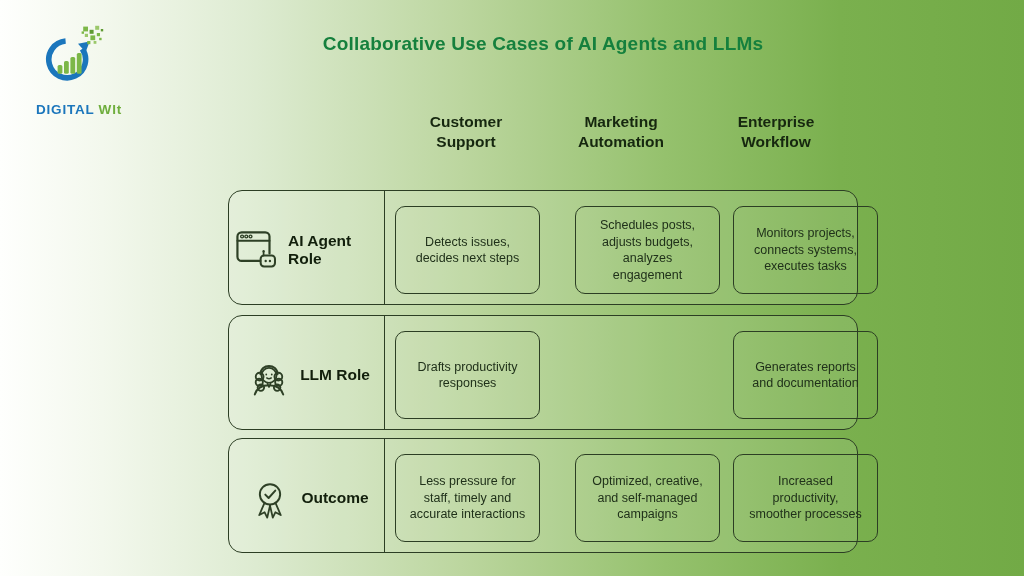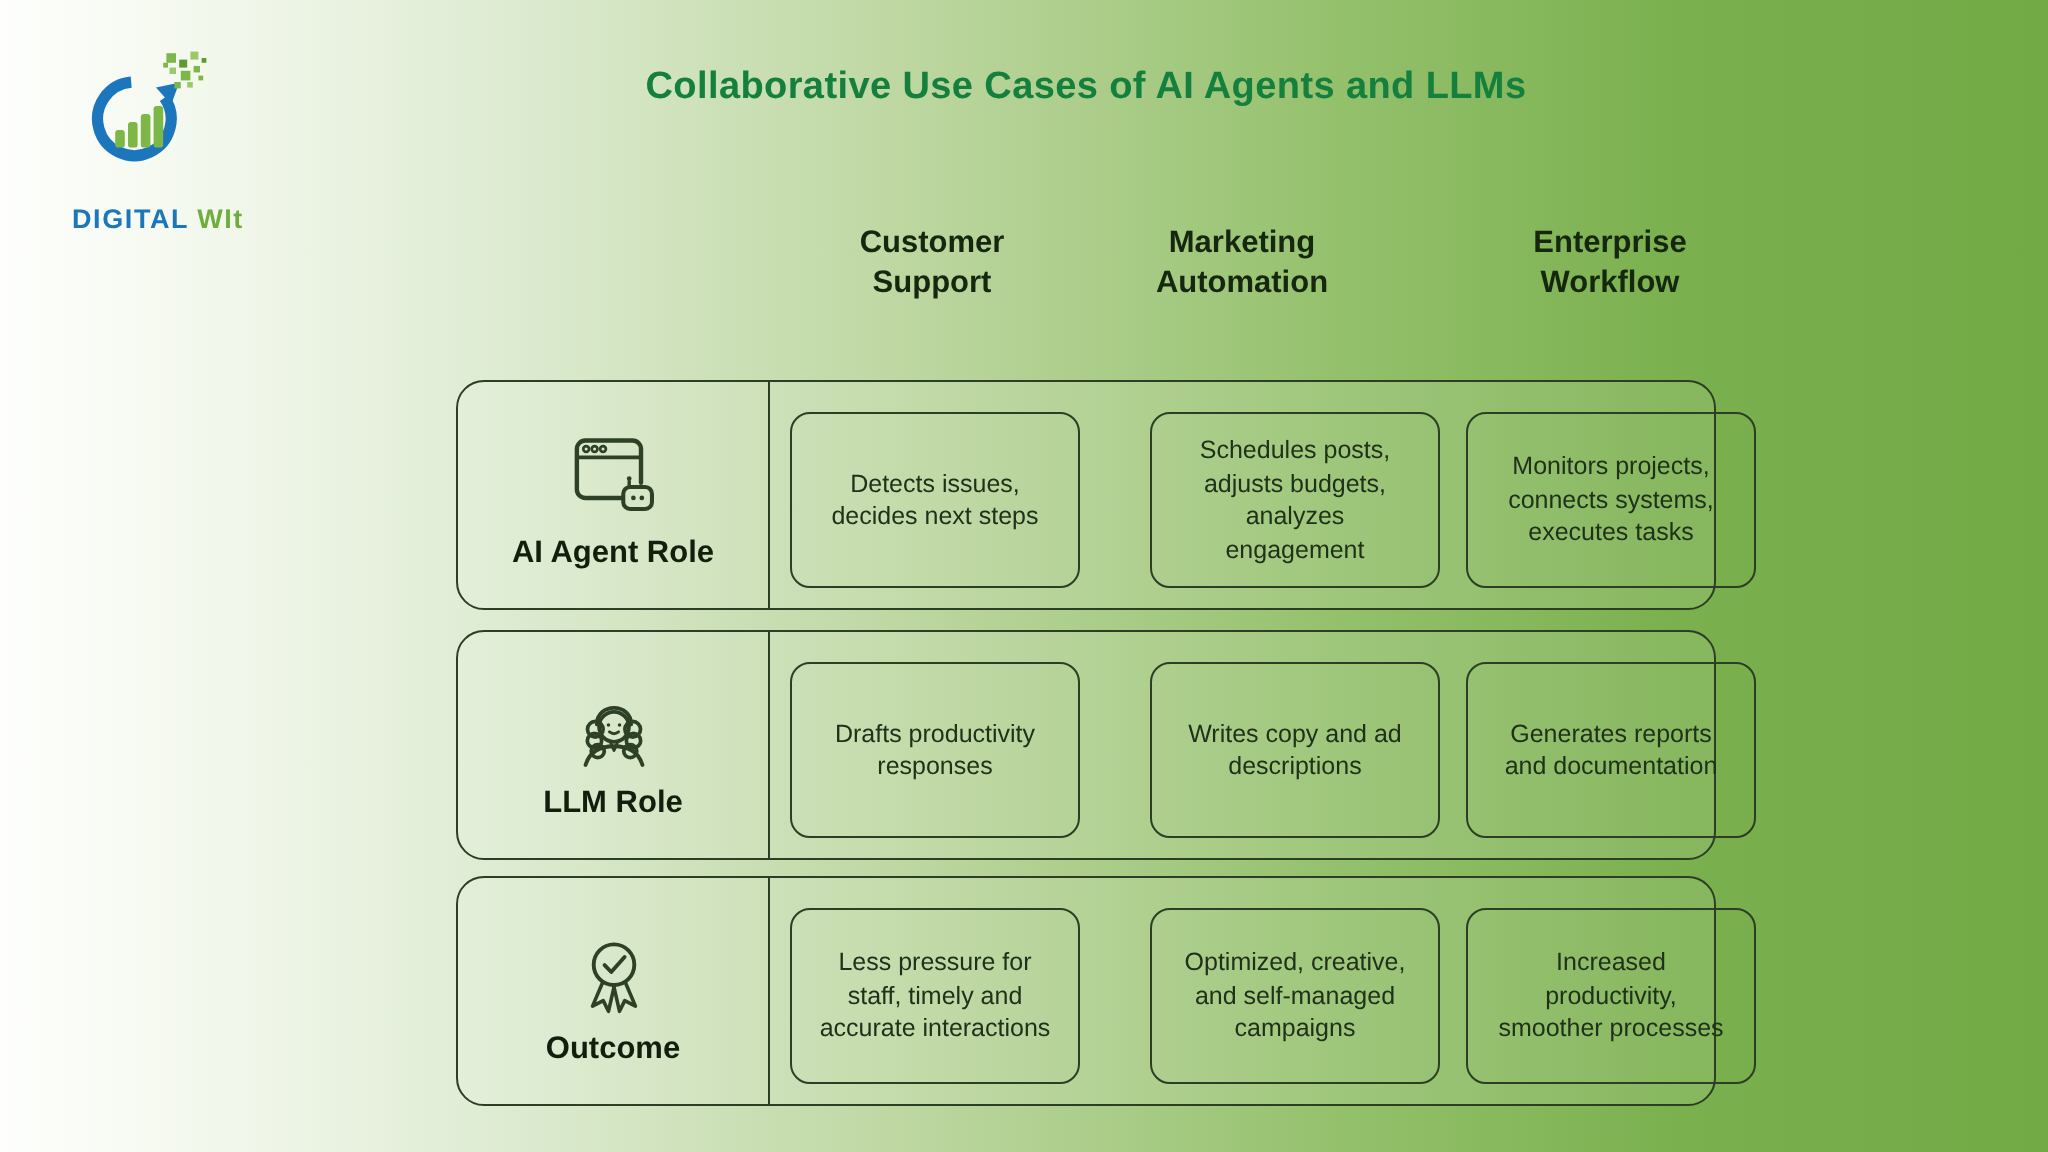--- a/index.html
+++ b/index.html
@@ -25,40 +25,40 @@
   .logo-text .w2 { color:#6fae3d; margin-left:4px; }
 
   
   .col-header {
     position:absolute; top:112px; width:120px;
     text-align:center; font-size:15.5px; font-weight:bold; color:#16270f;
     line-height:1.32;
   }
   .col-header.c0 { left:406px; }
   .col-header.c1 { left:561px; }
-  .col-header.c2 { left:745px; }
+  .col-header.c2 { left:716px; }
 
   
   .row {
     position:absolute; left:228px; width:630px; height:115px;
     border:1.5px solid #2c3e24; border-radius:14px;
     background:rgba(255,255,255,.10);
   }
   .row.r0 { top:190px; }
   .row.r1 { top:315px; }
   .row.r2 { top:438px; }
 
   .row-divider {
     position:absolute; left:155px; top:0; bottom:0; width:0;
     border-left:1.5px solid #2c3e24;
   }
 
   .row-label {
     position:absolute; left:0; top:0; width:155px; height:100%;
-    display:flex; flex-direction:column; align-items:center; justify-content:center;
+    display:flex; flex-direction:row; align-items:center; justify-content:center;
     gap:5px; padding-top:4px;
   }
   .row-label .label-text { font-size:15.5px; font-weight:bold; color:#121f0c; }
   .row-icon svg { display:block; }
 
   .cell {
     position:absolute; top:15px; width:145px; height:88px;
     border:1.4px solid #2c3e24; border-radius:10px;
     display:flex; align-items:center; justify-content:center;
     text-align:center; font-size:12.5px; line-height:1.32; color:#20311a;
@@ -147,21 +147,20 @@
         <circle cx="28.6" cy="28.4" r="1.1" fill="#2e4026"></circle>
         <circle cx="35.4" cy="28.4" r="1.1" fill="#2e4026"></circle>
         <path class="icon-stroke" stroke-width="1.8" d="M29.2 32.6 Q32 34.8 34.8 32.6"></path>
         <path class="icon-stroke" stroke-width="1.8" d="M30 39.5 L32 44 L34 39.5"></path>
         <path class="icon-stroke" stroke-width="2.4" d="M14.5 53 C17 44.5 24 41.5 32 41.5 C40 41.5 47 44.5 49.5 53"></path>
       </svg>
     </span>
     <span class="label-text">LLM Role</span>
   </div>
   <div class="cell c0">Drafts productivity responses</div>
-  <div class="cell c1">Writes copy and ad descriptions</div>
   <div class="cell c2">Generates reports and documentation</div>
 </div>
 
 <div class="row r2">
   <div class="row-divider"></div>
   <div class="row-label">
     <span class="row-icon">
       <svg width="52" height="50" viewBox="0 0 64 58">
         <circle class="icon-stroke" stroke-width="2.4" cx="32" cy="24.5" r="12.5"></circle>
         <path class="icon-stroke" stroke-width="2.4" d="M26.2 24.8 L30.3 29 L38.5 19.8"></path>

